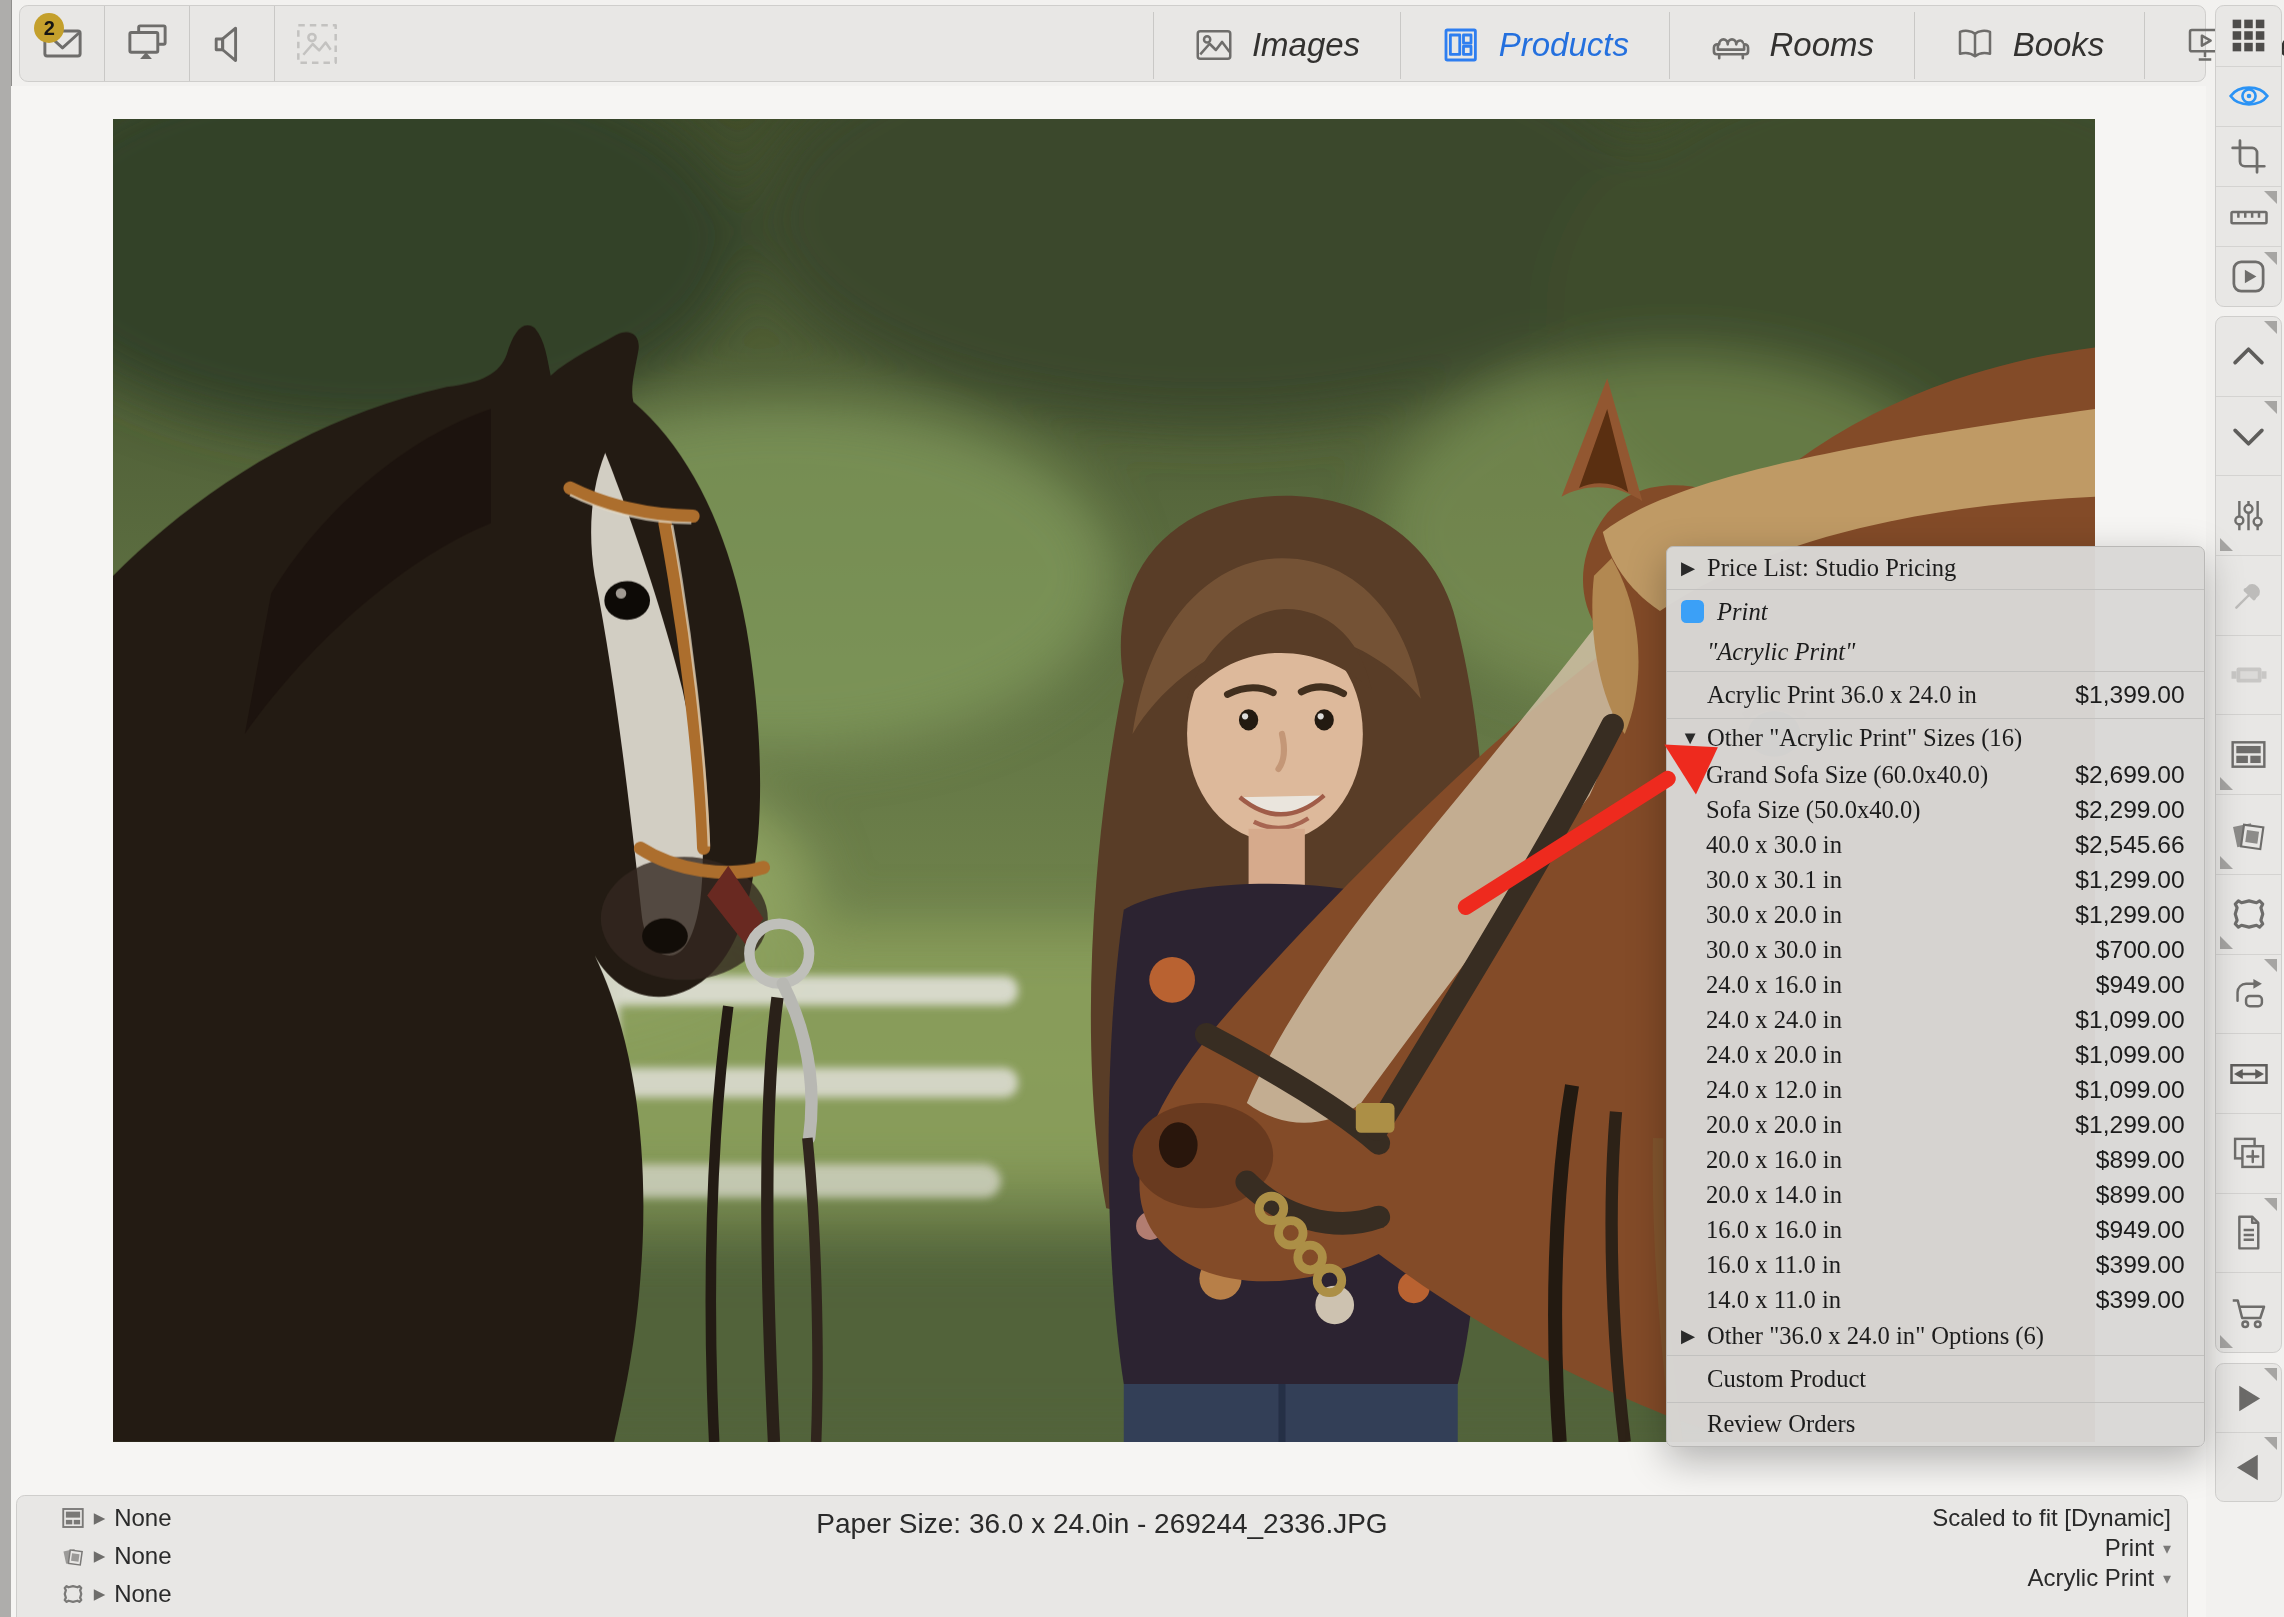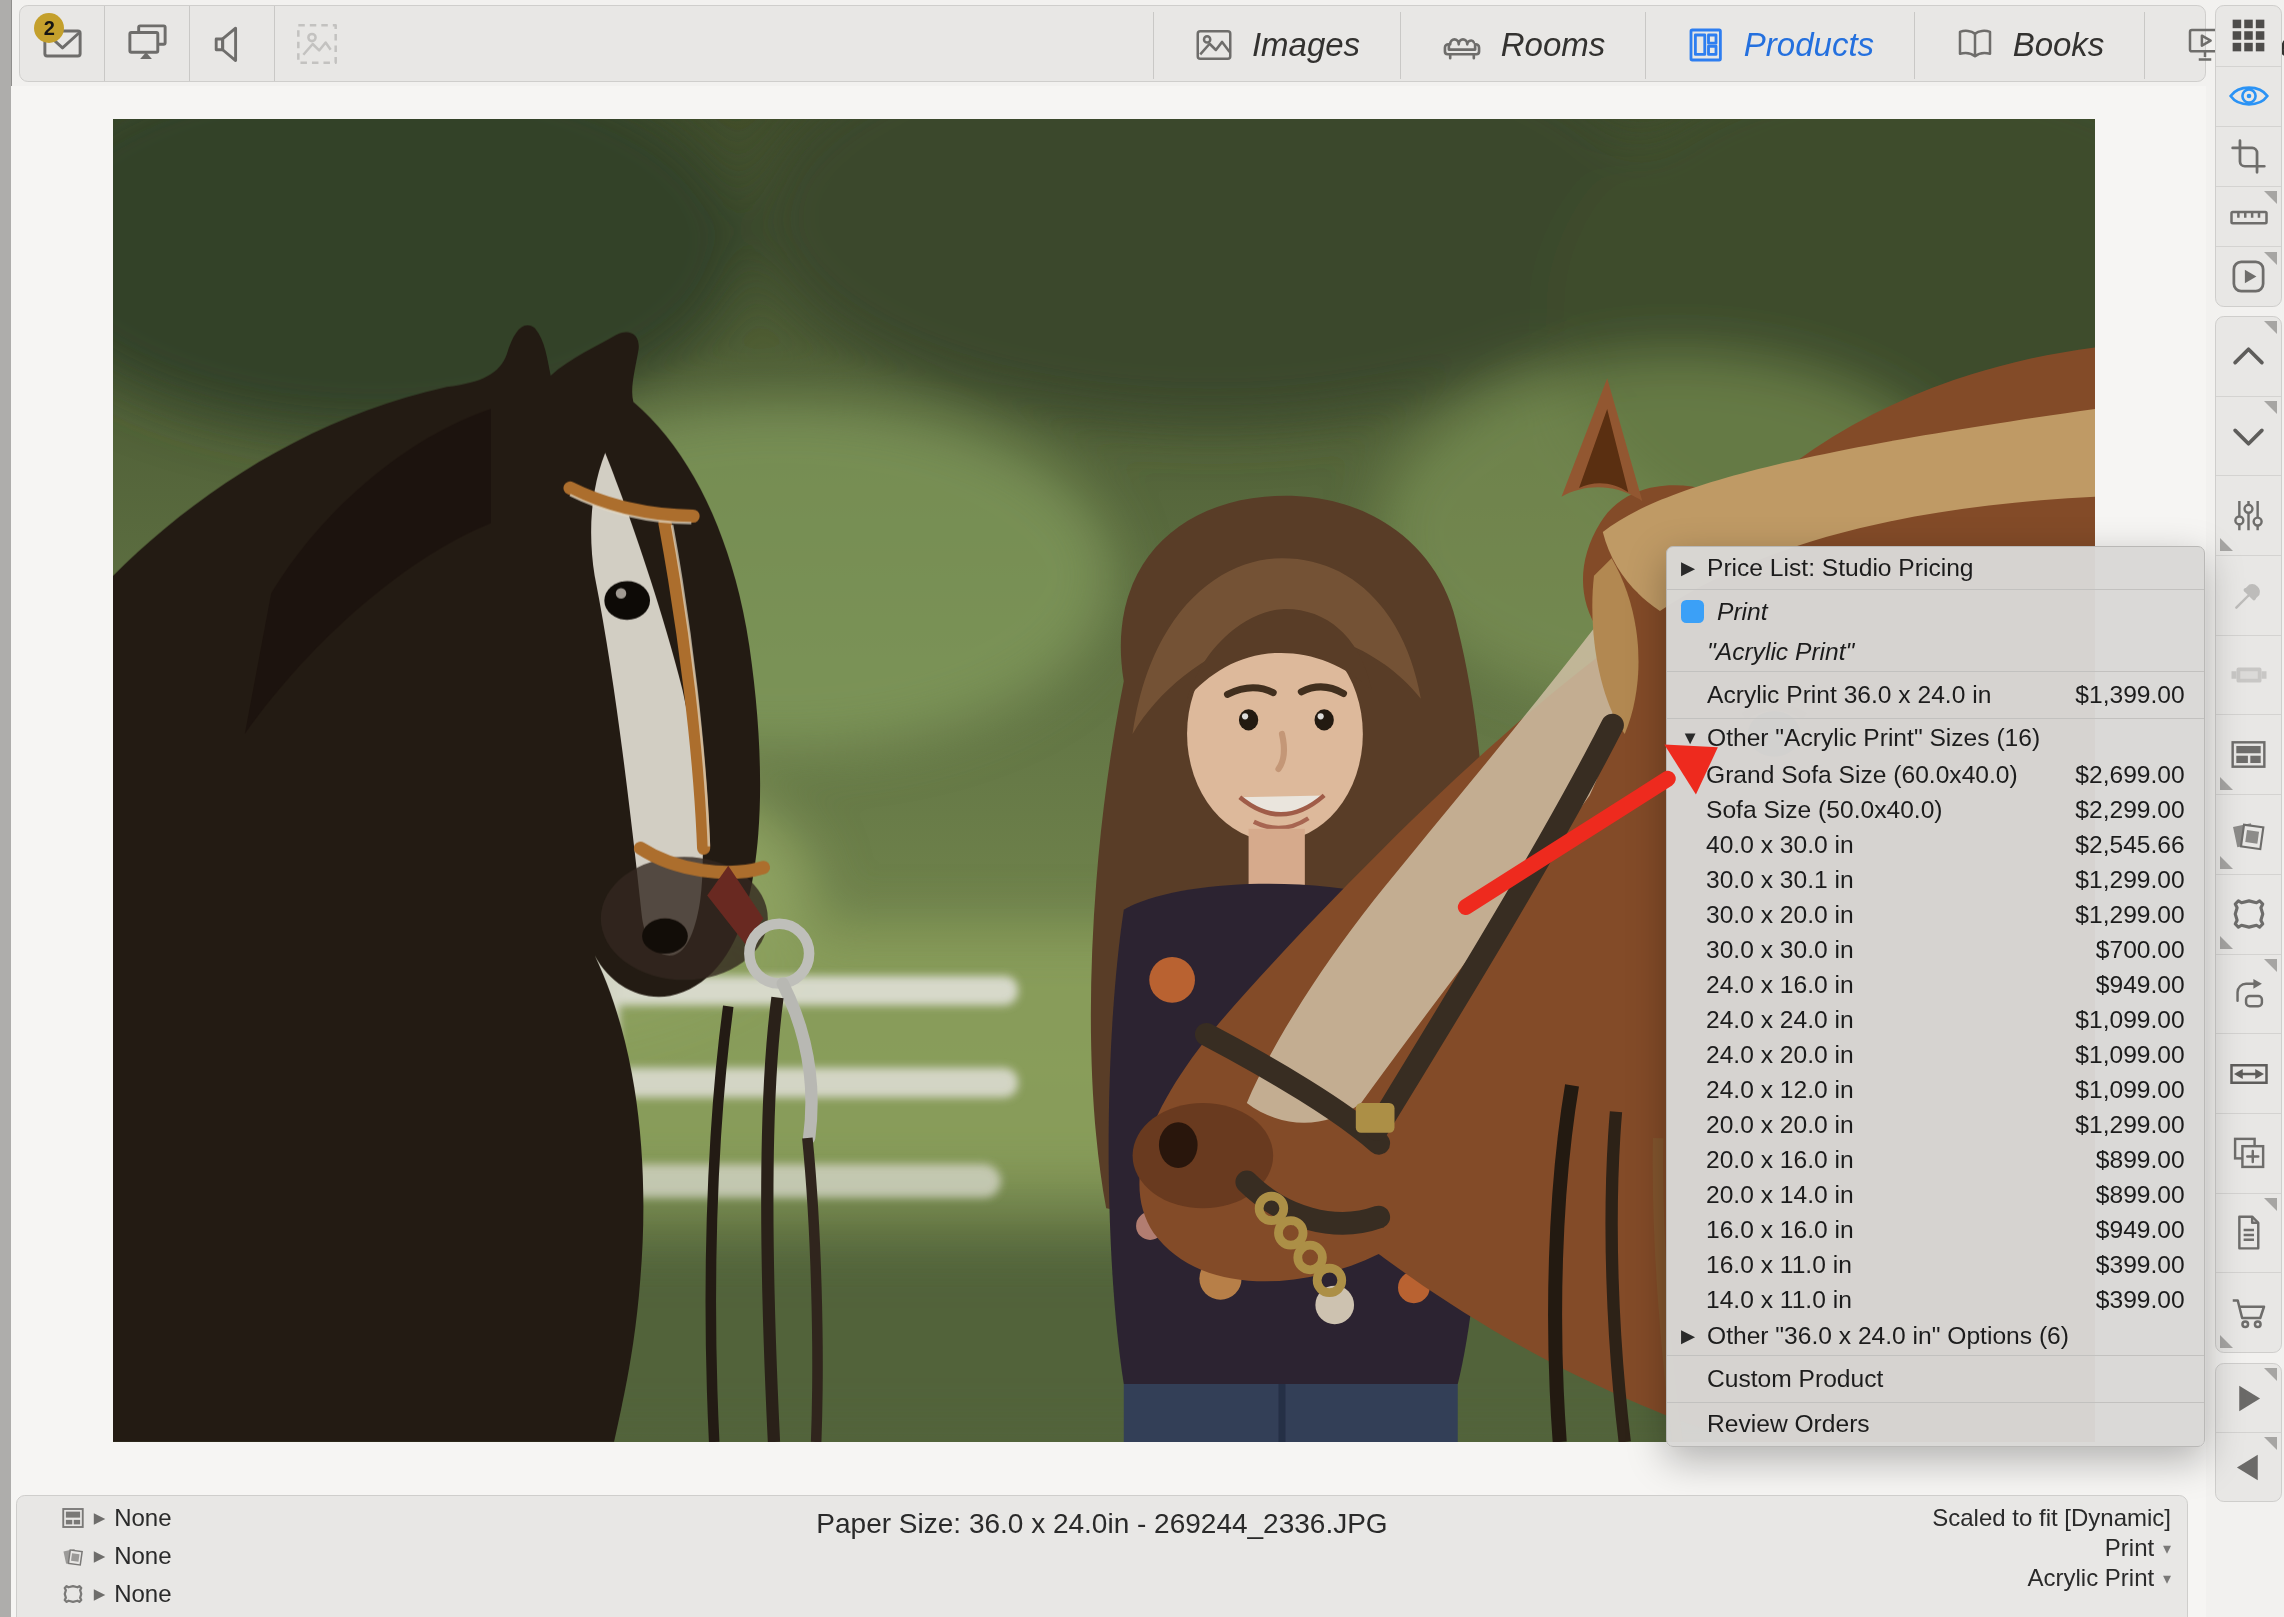--- a/index.html
+++ b/index.html
@@ -31,21 +31,21 @@
   .corner-bl{position:absolute;bottom:4.4px;left:4.4px;width:0;height:0;border-right:13px solid transparent;border-bottom:13px solid #a6a5a3;}
 
   
   .photo{position:absolute;left:113px;top:119px;width:1982px;height:1323px;overflow:hidden;}
   .photo svg{display:block;width:100%;height:100%;}
 
   
   .menu{position:absolute;left:1666px;top:546px;width:539px;background:rgba(217,216,214,0.97);border:0.9px solid #b9b8b6;border-radius:7px;box-shadow:0 12.3px 39px rgba(0,0,0,0.28);font-size:24.6px;color:#1c1c1c;box-sizing:border-box;overflow:hidden;}
   .mrow{display:flex;align-items:center;padding:0 19.3px 0 14px;}
   .mrow .glyph{width:26px;font-size:18.4px;color:#2a2a2a;flex:none;}
-  .mrow .mlabel{white-space:nowrap;}
+  .mrow .mlabel{white-space:nowrap;font-family:Liberation Serif, serif;}
   .mrow .mprice{margin-left:auto;white-space:nowrap;}
   .msep{height:0.9px;background:#c2c1bf;}
   .h48{height:42px;} .h50{height:44px;} .h52{height:46px;} .h44{height:39px;} .h42{height:37px;} .h40{height:35px;}
   .swatch{width:23px;height:23px;border-radius:5.3px;background:#3ba0f7;margin-right:13px;flex:none;}
   .ital{font-style:italic;}
   .indsub{padding-left:39px;}
   .noglyph{padding-left:40px;}
 
   
   .arrow-svg{position:absolute;left:1406px;top:703px;width:369px;height:264px;pointer-events:none;}
@@ -100,37 +100,37 @@
 
     <div class="tabs">
       <div class="tab">
         <svg class="icon" width="40" height="40" viewBox="0 0 64 64" fill="none" stroke="#6e6d6b" stroke-width="4" stroke-linejoin="round">
             <rect x="6" y="10" width="52" height="44" rx="4"></rect>
             <circle cx="21" cy="23" r="5"></circle>
             <polyline points="10,47 25,30 35,40 45,27 57,43"></polyline>
           </svg>
         <span class="tlabel">Images</span>
       </div>
+      <div class="tab active">
+        <svg class="icon" width="40" height="40" viewBox="0 0 64 64" fill="none" stroke="#2e7ef0" stroke-width="4.5" stroke-linejoin="round">
+            <rect x="8" y="8" width="47" height="48" rx="2"></rect>
+            <rect x="15" y="16" width="15" height="31"></rect>
+            <rect x="36" y="16" width="12" height="13"></rect>
+            <rect x="36" y="34" width="12" height="13"></rect>
+          </svg>
+        <span class="tlabel">Products</span>
+      </div>
       <div class="tab">
         <svg class="icon" width="42" height="42" viewBox="0 0 64 64" fill="none" stroke="#6e6d6b" stroke-width="4" stroke-linecap="round" stroke-linejoin="round">
             <path d="M14 31 c0,-10 13,-10 13,0 M27 31 c0,-10 13,-10 13,0 M40 31 c0,-6 8,-8 10,-3"></path>
             <path d="M12 31 a5 5 0 0 0 -6 5 v6 a4 4 0 0 0 4 4 h44 a4 4 0 0 0 4 -4 v-6 a5 5 0 0 0 -6 -5"></path>
             <path d="M12 31 v8 h40 v-8"></path>
             <path d="M14 46 v6 M50 46 v6"></path>
           </svg>
         <span class="tlabel">Rooms</span>
-      </div>
-      <div class="tab active">
-        <svg class="icon" width="40" height="40" viewBox="0 0 64 64" fill="none" stroke="#2e7ef0" stroke-width="4.5" stroke-linejoin="round">
-            <rect x="8" y="8" width="47" height="48" rx="2"></rect>
-            <rect x="15" y="16" width="15" height="31"></rect>
-            <rect x="36" y="16" width="12" height="13"></rect>
-            <rect x="36" y="34" width="12" height="13"></rect>
-          </svg>
-        <span class="tlabel">Products</span>
       </div>
       <div class="tab">
         <svg class="icon" width="40" height="40" viewBox="0 0 64 64" fill="none" stroke="#6e6d6b" stroke-width="4" stroke-linejoin="round">
             <path d="M32 14 C26 9 16 8 8 11 V46 C16 44 26 45 32 50 C38 45 48 44 56 46 V11 C48 8 38 9 32 14 Z"></path>
             <path d="M32 14 V50"></path>
           </svg>
         <span class="tlabel">Books</span>
       </div>
       <div class="tab">
         <svg class="icon" width="40" height="40" viewBox="0 0 64 64" fill="none" stroke="#6e6d6b" stroke-width="4" stroke-linejoin="round">

